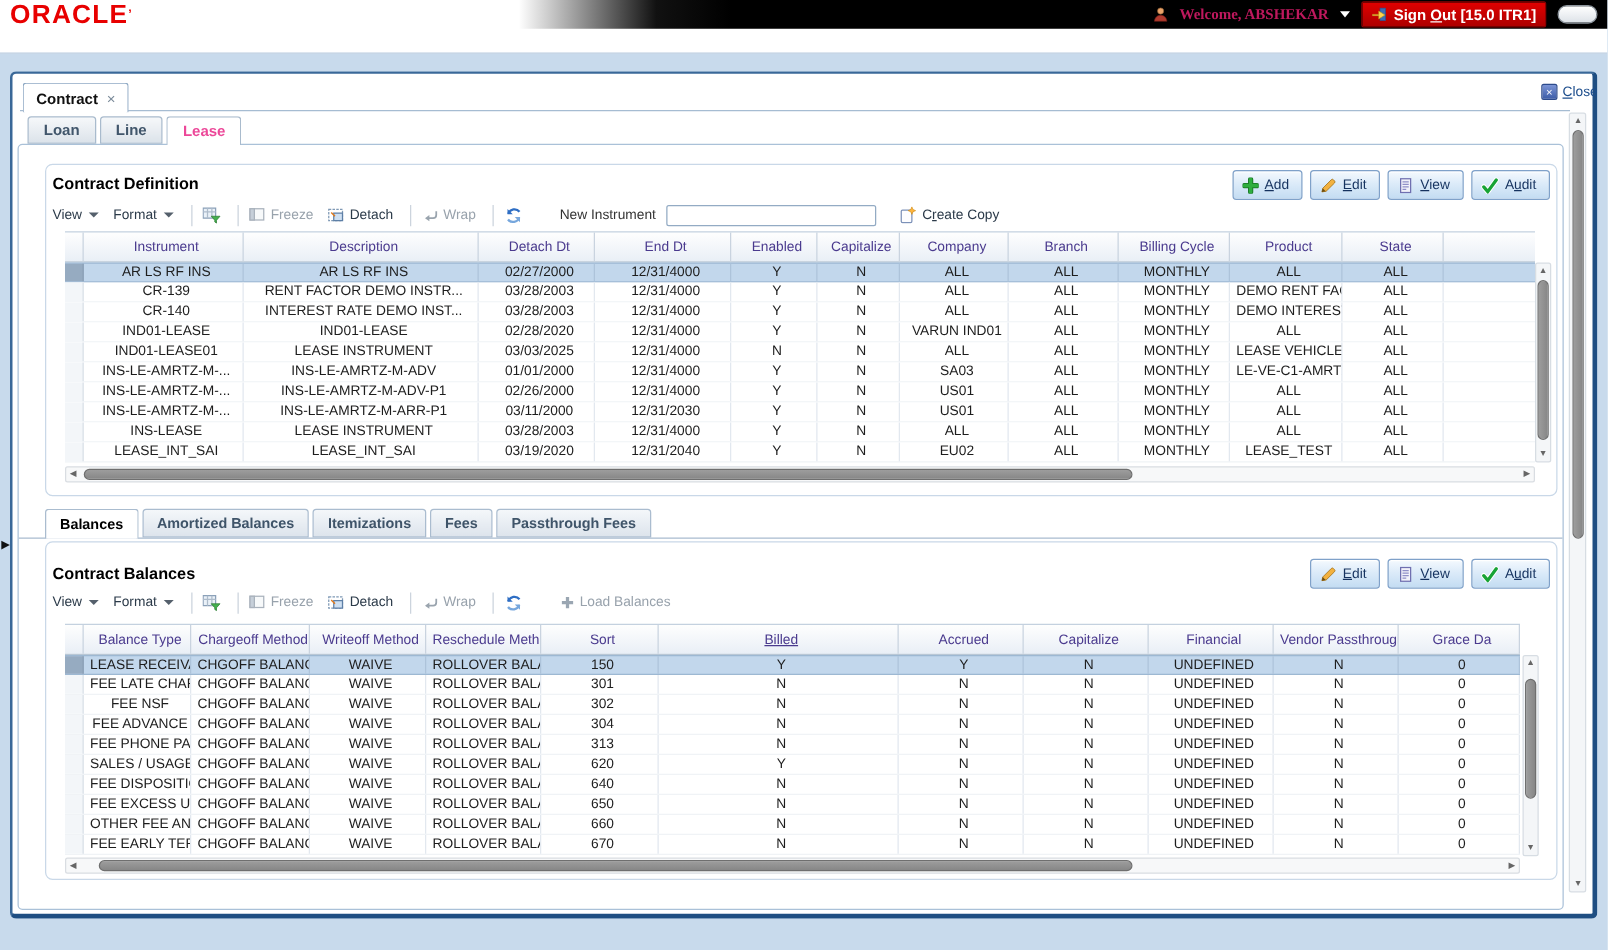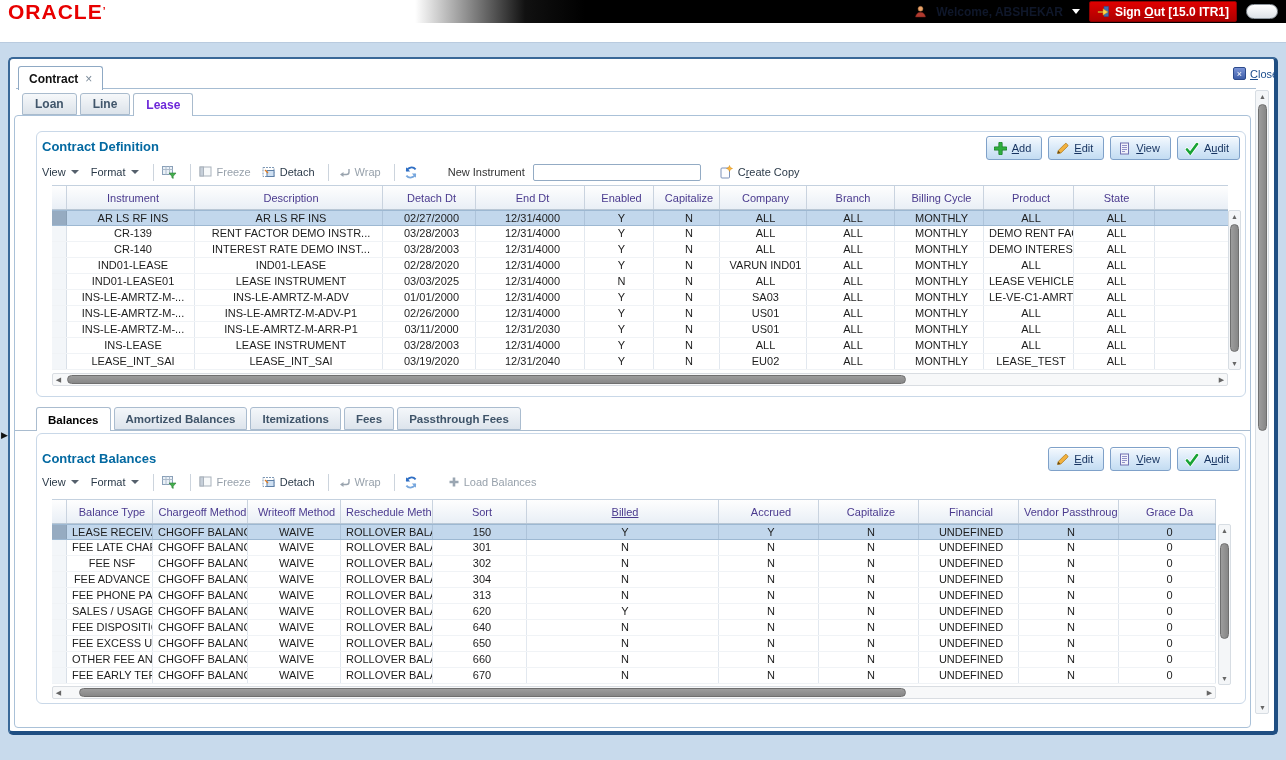--- a/index.html
+++ b/index.html
@@ -9,21 +9,21 @@
 
   
   .topbar{position:absolute;left:0;top:0;width:1286px;height:42px;background:#fff;
           border-bottom:1px solid #b9cbdf;}
   .topbar-dark{position:absolute;top:0;right:0;left:415px;height:23px;
           background:linear-gradient(90deg,rgba(10,10,10,0) 0,#111 110px,#000 170px);}
   .brand{position:absolute;left:8px;top:1px;}
   .oracle{font-size:21px;font-weight:bold;color:#e80000;letter-spacing:1px;line-height:21px;}
   .subtitle{position:absolute;left:78px;top:21px;font-size:17px;color:#4076ac;white-space:nowrap;}
   .topbar-right{position:absolute;top:0;right:8px;height:23px;display:flex;align-items:center;gap:9px;z-index:5;}
-  .welcome{color:#0f172a;font-size:12px;font-weight:bold;white-space:nowrap;}
+  .welcome{color:#be185d;font-size:12px;font-weight:bold;white-space:nowrap;font-family:Liberation Serif, serif;}
   .caret-w{width:0;height:0;border-left:4px solid transparent;border-right:4px solid transparent;border-top:5px solid #fff;}
   .signout{display:flex;align-items:center;gap:5px;background:linear-gradient(#e00000,#ad0000);
            border:1px solid #8c0000;border-radius:2px;color:#fff;font-weight:bold;font-size:12px;
            padding:1px 7px;height:17px;cursor:pointer;}
   .pill{width:30px;height:13px;border-radius:8px;background:linear-gradient(#fff,#dde2e8);border:1px solid #8d959d;}
 
   
   .outer-panel{position:absolute;left:8px;top:57px;width:1270px;height:678px;background:#fff;
                border:2px solid #3a6898;border-right:4px solid #1f4e82;border-bottom:4px solid #1f4e82;
                border-radius:5px;box-sizing:border-box;}
@@ -36,30 +36,30 @@
               font-size:11px;color:#1c4d8c;cursor:pointer;z-index:4;}
   .close-ico{display:inline-block;width:13px;height:13px;border-radius:2px;text-align:center;
              line-height:12px;font-size:9px;color:#fff;background:linear-gradient(#7b94d6,#3d5da8);
              border:1px solid #2c4a8c;box-sizing:border-box;}
 
   
   .subtabs{position:absolute;left:22px;top:93px;display:flex;gap:3px;z-index:2;}
   .stab{height:22px;display:flex;align-items:center;padding:0 12px;font-size:12px;font-weight:bold;
         color:#41566b;background:linear-gradient(#f6f8fa,#dce3ea);border:1px solid #a9bbcd;
         border-radius:3px 3px 0 0;box-sizing:border-box;cursor:pointer;}
-  .stab.active{height:23px;background:#fff;border-bottom:none;color:#6d28d9;}
+  .stab.active{height:23px;background:#fff;border-bottom:none;color:#ec4899;}
 
   .inner-panel{position:absolute;left:14px;top:115px;width:1237px;height:613px;background:#fff;
                border:1px solid #aac1d8;border-radius:4px;box-sizing:border-box;}
 
   
   .secbox{position:absolute;background:#fff;border:1px solid #c9d8e8;border-radius:6px;box-sizing:border-box;}
   .sec1{left:36px;top:131px;width:1210px;height:266px;}
   .sec2{left:36px;top:433px;width:1210px;height:271px;}
-  .sec-title{position:absolute;font-size:13px;font-weight:bold;color:#0369a1;white-space:nowrap;}
+  .sec-title{position:absolute;font-size:13px;font-weight:bold;color:#000000;white-space:nowrap;}
 
   
   .btnrow{position:absolute;display:flex;gap:6px;}
   .btn{display:flex;align-items:center;gap:5px;height:22px;padding:0 10px 0 7px;cursor:pointer;
        border:1px solid #7fa1c9;border-radius:3px;font-size:11px;color:#15325f;
        background:linear-gradient(#f4f9fe,#dcebf9 45%,#c3dcf2);box-shadow:inset 0 1px 0 #fff;}
   .ic{display:inline-flex;align-items:center;justify-content:center;}
 
   
   .toolbar{position:absolute;display:flex;align-items:center;font-size:11px;color:#2b3a49;height:22px;}

